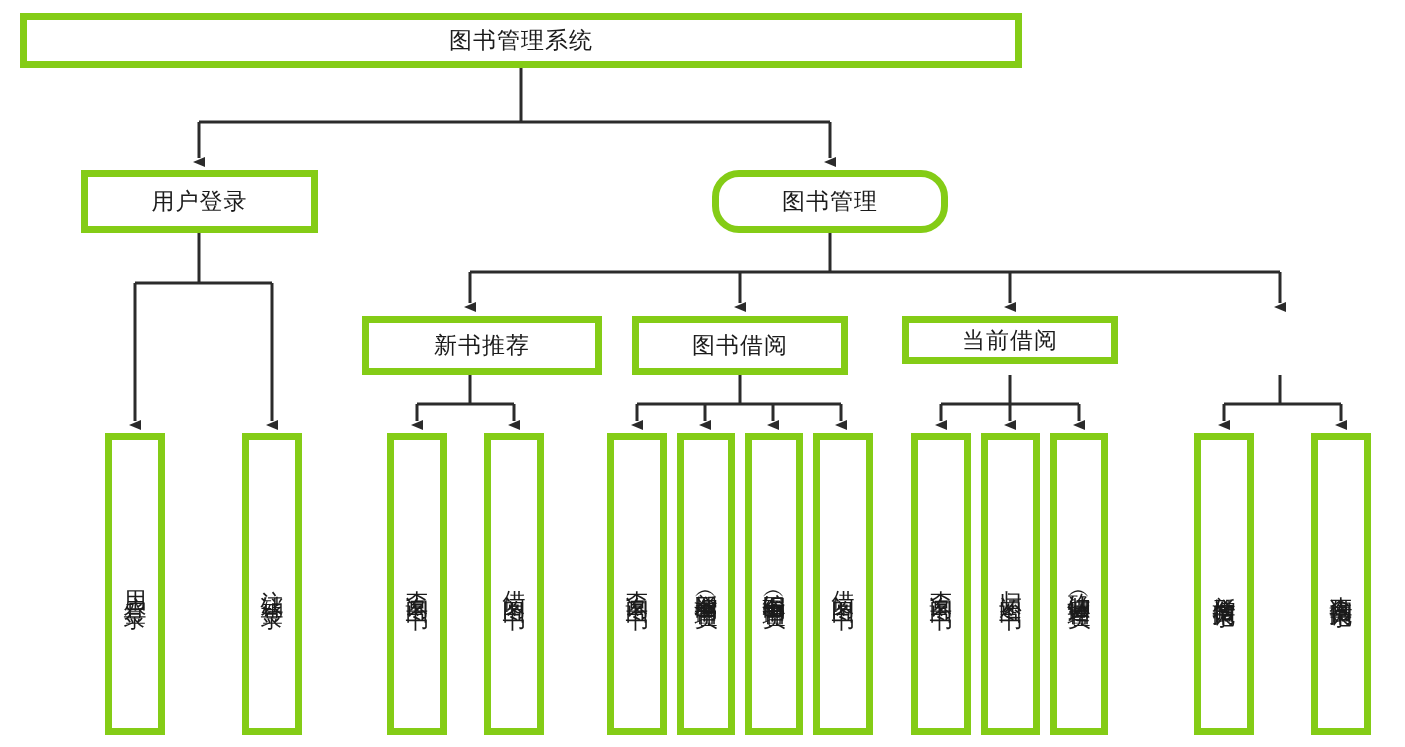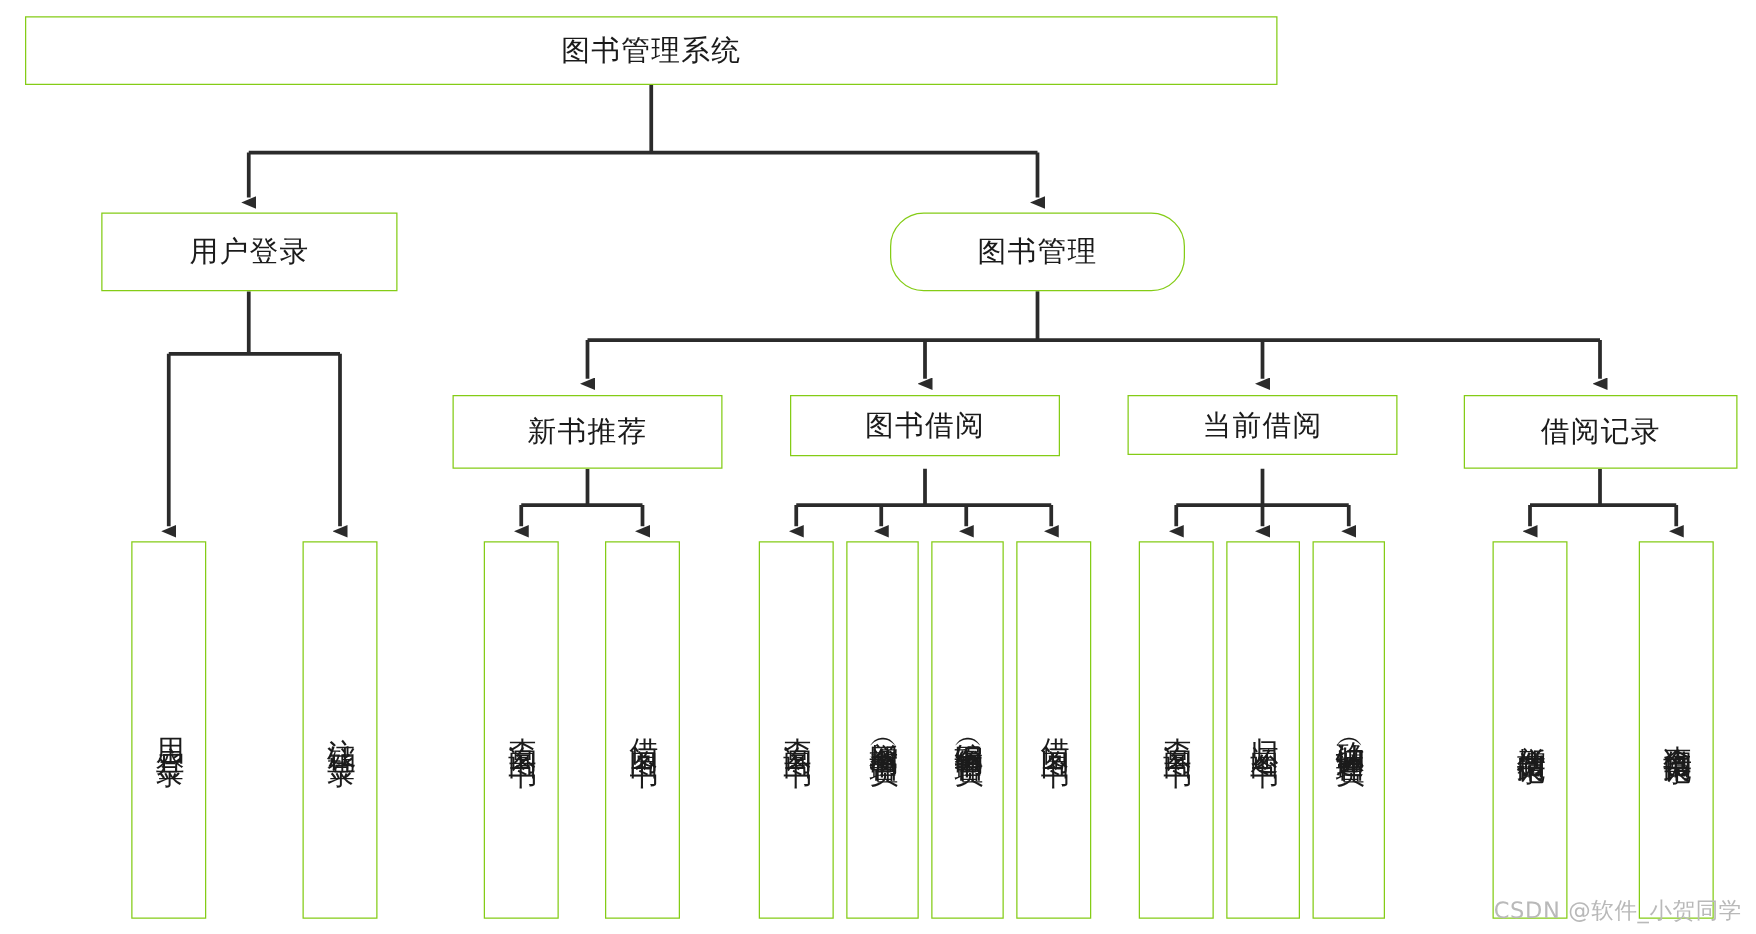--- a/index.html
+++ b/index.html
@@ -21,21 +21,21 @@
     position: absolute;
     left: 0;
     top: 0;
     width: 1405px;
     height: 747px;
     pointer-events: none;
   }
   .node {
     position: absolute;
     box-sizing: border-box;
-    border: 1px solid #84cc16;
+    border: 7px solid #84cc16;
     background: #ffffff;
     display: flex;
     align-items: center;
     justify-content: center;
     color: #1b1b1b;
   }
   .node.horiz {
     font-size: 23px;
     letter-spacing: 1px;
   }
@@ -122,31 +122,28 @@
     <span>图书管理系统</span>
   </div>
 
   <div class="node horiz" style="left:81px; top:170px; width:237px; height:63px;">
     <span>用户登录</span>
   </div>
   <div class="node horiz" style="left:712px; top:170px; width:236px; height:63px;border-radius:27px;">
     <span>图书管理</span>
   </div>
 
-  <div class="node horiz" style="left:362px; top:316px; width:216px; height:59px;text-align:right;">
+  <div class="node horiz" style="left:362px; top:316px; width:240px; height:59px;text-align:right;">
     <span>新书推荐</span>
   </div>
-  <div class="node horiz" style="left:632px; top:316px; width:216px; height:49px;">
+  <div class="node horiz" style="left:632px; top:316px; width:216px; height:59px;">
     <span>图书借阅</span>
   </div>
   <div class="node horiz" style="left:902px; top:316px; width:216px; height:48px;">
     <span>当前借阅</span>
-  </div>
-  <div class="node horiz" style="left:1171px; top:316px; width:219px; height:59px;">
-    <span>借阅记录</span>
   </div>
 
   <div class="node vert" style="left:105px; top:433px; width:60px; height:302px;">
     <span class="vtext">用户登录</span>
   </div>
   <div class="node vert" style="left:242px; top:433px; width:60px; height:302px;">
     <span class="vtext">注销登录</span>
   </div>
 
   <div class="node vert" style="left:387px; top:433px; width:60px; height:302px;">
@@ -179,15 +176,14 @@
     <span class="vtext">确认归还（管理员）</span>
   </div>
 
   <div class="node vert tight" style="left:1194px; top:433px; width:60px; height:302px;">
     <span class="vtext">新增借阅记录</span>
   </div>
   <div class="node vert tight" style="left:1311px; top:433px; width:60px; height:302px;">
     <span class="vtext">查询借阅记录</span>
   </div>
 
-  <div class="watermark" style="left:1195px; top:716px;">CSDN @软件_小贺同学</div>
 
 </div>
 
 </body></html>

